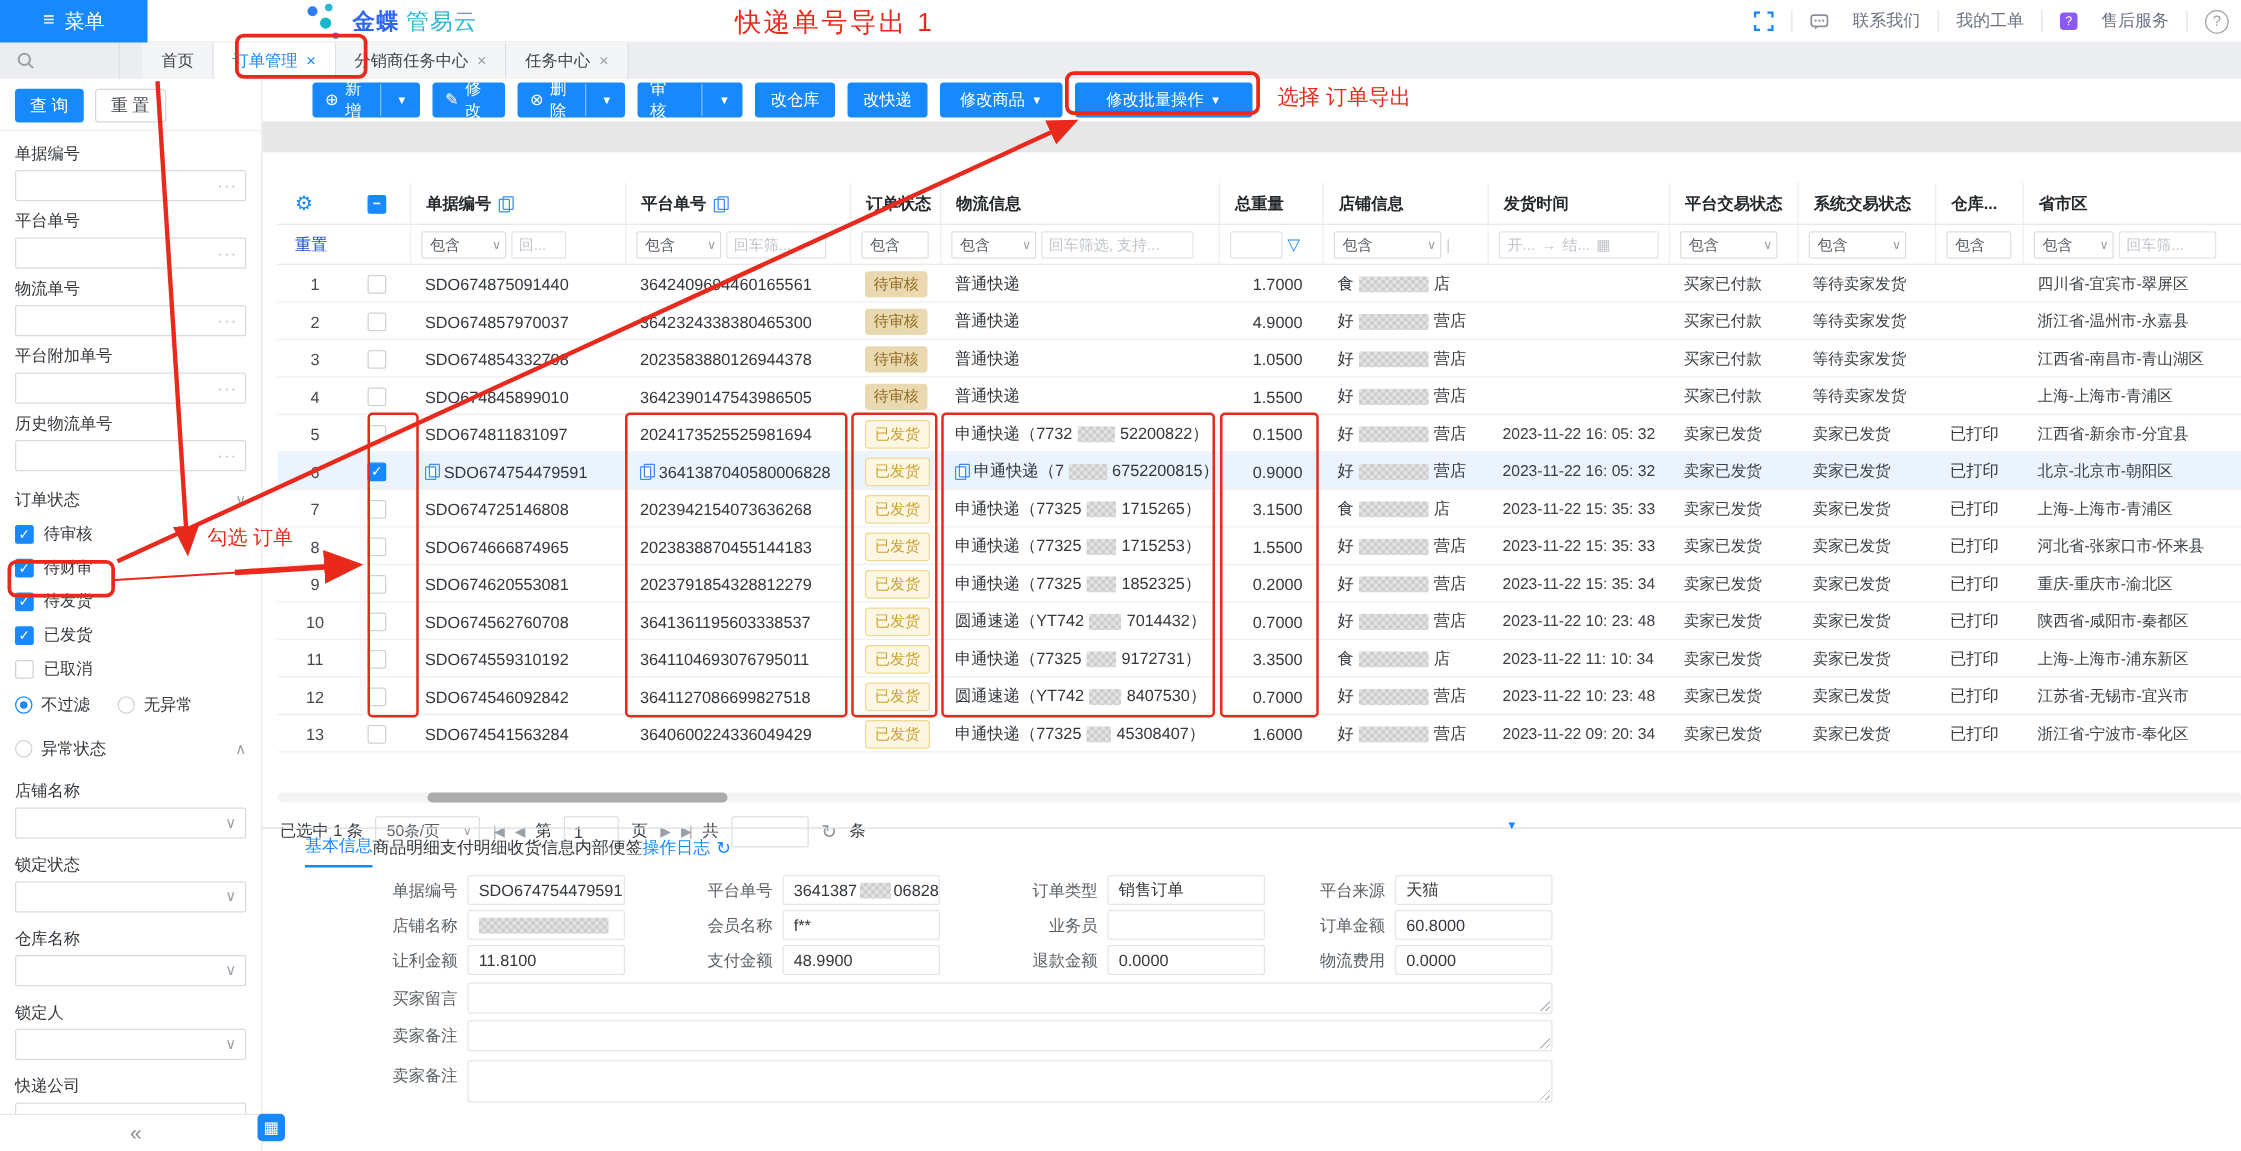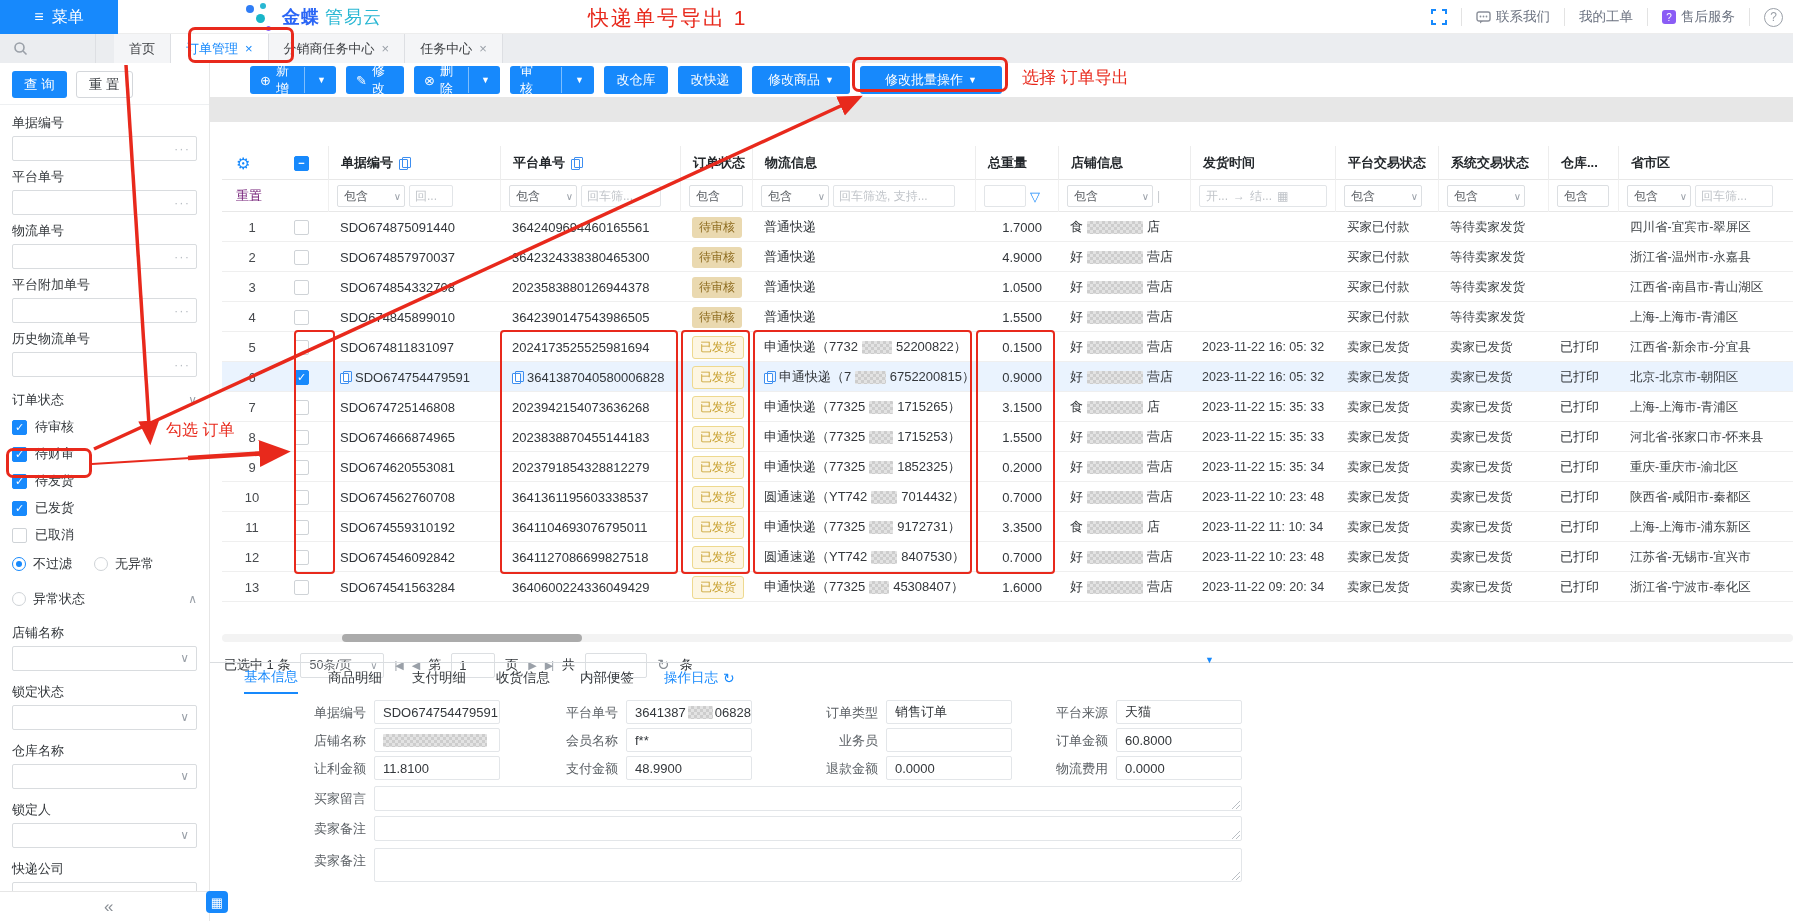--- a/index.html
+++ b/index.html
@@ -7,21 +7,21 @@
 
   
   #topbar { position:absolute; left:0; top:0; width:1793px; height:34px; background:#fff; border-bottom:1px solid #ededed; z-index:5; }
   #menu-btn { position:absolute; left:0; top:0; width:118px; height:34px; background:#1789fc; color:#fff; font-size:16px; display:flex; align-items:center; justify-content:center; gap:8px; cursor:pointer; }
   #logo { position:absolute; left:240px; top:0; height:34px; display:flex; align-items:center; }
   .dot { position:absolute; border-radius:50%; }
   #brand1 { font-size:18px; font-weight:bold; color:#2b66f6; margin-left:42px; letter-spacing:1px; }
   #brand2 { font-size:18px; color:#29b7d3; margin-left:5px; letter-spacing:1px; }
   #topbar-right { position:absolute; right:10px; top:0; height:34px; display:flex; align-items:center; gap:14px; color:#6b7280; font-size:13.5px; }
   .tsep { width:1px; height:18px; background:#e3e3e3; }
-  .titem { display:flex; align-items:center; gap:5px; cursor:pointer; }
+  .titem { display:flex; align-items:center; gap:19px; cursor:pointer; }
   #help-circle { width:19px; height:19px; border:1.5px solid #9aa0a8; border-radius:50%; display:flex; align-items:center; justify-content:center; font-size:12px; color:#9aa0a8; }
   #svc-badge { width:14px; height:14px; background:#8a5cf5; border-radius:3px; color:#fff; font-size:10px; display:flex; align-items:center; justify-content:center; }
 
   
   #tabbar { position:absolute; left:0; top:34px; width:1793px; height:29px; background:#ebedf0; display:flex; align-items:stretch; z-index:4; }
   #tab-search { width:96px; display:flex; align-items:center; padding-left:13px; border-right:1px solid #dddfe3; }
   .tab { display:flex; align-items:center; gap:7px; padding:0 15px; font-size:13px; color:#404346; background:#f4f5f7; border-right:1px solid #dddfe3; cursor:pointer; }
   .tab.active { background:#fff; color:#1789fc; }
   .tab .x { color:#9aa0a8; font-size:13px; }
   .tab.active .x { color:#1789fc; }
@@ -65,21 +65,21 @@
   #card { position:absolute; left:210px; top:122px; right:0; bottom:0; background:#fff; }
   .grid13 { display:grid; grid-template-columns:60px 46px 172px 180px 72px 223px 83px 132px 145px 103px 110px 70px 1fr; width:1571px; }
   #thead { position:absolute; left:12px; top:24px; height:34px; align-items:center; border-bottom:1px solid #e8e8e8; }
   #thead .hcell { font-size:13px; font-weight:bold; color:#24282c; padding-left:12px; display:flex; align-items:center; gap:6px; height:34px; border-left:1px solid #ededed; }
   #thead .hcell:first-child, #thead .hcell:nth-child(2) { border-left:none; }
   #gear { color:#1789fc; font-size:16px; padding-left:14px; cursor:pointer; }
   .hchk { margin-left:12px; }
   #filter-row { position:absolute; left:12px; top:58px; height:32px; align-items:center; border-bottom:1px solid #e8e8e8; }
   .fcell { display:flex; align-items:center; gap:4px; padding-left:8px; height:32px; border-left:1px solid #f0f0f0; overflow:hidden; }
   .fcell:first-child, .fcell:nth-child(2) { border-left:none; }
-  #reset-link { color:#701a75; font-size:13px; padding-left:6px; cursor:pointer; }
+  #reset-link { color:#1d4ed8; font-size:13px; padding-left:6px; cursor:pointer; }
   .fsel { position:relative; height:22px; border:1px solid #dcdfe2; border-radius:2px; background:#fff; font-size:12px; color:#5a5e63; display:flex; align-items:center; padding:0 14px 0 6px; cursor:pointer; white-space:nowrap; }
   .fsel .chev { position:absolute; right:3px; font-size:10px; }
   .finp { height:22px; border:1px solid #e2e5e8; border-radius:2px; background:#fff; font-size:12px; color:#c0c4c9; display:flex; align-items:center; padding:0 5px; white-space:nowrap; overflow:hidden; }
   .funnel { color:#1789fc; font-size:13px; cursor:pointer; }
   .fdate { height:22px; border:1px solid #e2e5e8; border-radius:2px; font-size:12px; color:#c0c4c9; display:flex; align-items:center; gap:5px; padding:0 6px; white-space:nowrap; }
 
   #tbody { position:absolute; left:12px; top:90px; }
   .trow { height:30px; align-items:center; border-bottom:1px solid #efefef; font-size:13px; color:#33373b; }
   .trow.sel { background:#eaf3fe; }
   .cell { height:30px; display:flex; align-items:center; padding-left:12px; overflow:hidden; white-space:nowrap; gap:4px; }
@@ -105,21 +105,21 @@
   #page-size { position:relative; width:84px; height:25px; border:1px solid #dcdfe2; border-radius:2px; display:flex; align-items:center; padding-left:8px; font-size:12.5px; color:#5a5e63; cursor:pointer; }
   #page-size .chev { position:absolute; right:6px; font-size:10px; }
   .pgico { color:#9aa0a8; font-size:11px; letter-spacing:-2px; cursor:pointer; }
   .pg-input { width:44px; height:25px; border:1px solid #dcdfe2; border-radius:2px; font-size:13px; color:#33373b; text-align:left; padding-left:7px; font-family:inherit; }
   .pg-total { width:62px; height:25px; border:1px solid #dcdfe2; border-radius:2px; font-family:inherit; }
   .refresh { color:#8a8f95; font-size:15px; cursor:pointer; }
 
   
   #detail-divider { position:absolute; left:0; top:540px; width:100%; border-top:1px solid #dadde0; }
   #divider-caret { position:absolute; left:995px; top:533px; color:#1789fc; font-size:9px; }
-  #dtabs { position:absolute; left:34px; top:546px; display:flex; gap:30px; font-size:13.5px; color:#33373b; }
+  #dtabs { position:absolute; left:34px; top:546px; display:flex; font-size:13.5px; color:#33373b; }
   .dtab { padding-bottom:6px; cursor:pointer; display:flex; align-items:center; gap:5px; }
   .dtab.active { color:#1789fc; border-bottom:2px solid #1789fc; }
   .dtab.linked { color:#1789fc; }
   .fld-label { position:absolute; font-size:13px; color:#5b6065; text-align:right; width:80px; }
   .fld-box { position:absolute; height:24px; border:1px solid #e3e6e9; border-radius:2px; background:#fff; font-size:13px; color:#33373b; display:flex; align-items:center; padding-left:8px; gap:2px; overflow:hidden; white-space:nowrap; }
   .tarea { position:absolute; border:1px solid #e3e6e9; border-radius:2px; background:#fff; }
   .tarea::after { content:""; position:absolute; right:1px; bottom:1px; width:10px; height:10px; background:repeating-linear-gradient(135deg, transparent 0 2px, #b9bec4 2px 3px); clip-path:polygon(100% 0,100% 100%,0 100%); }
 
   
   .rbox { position:absolute; border:3px solid #e8291c; border-radius:7px; z-index:49; pointer-events:none; }

